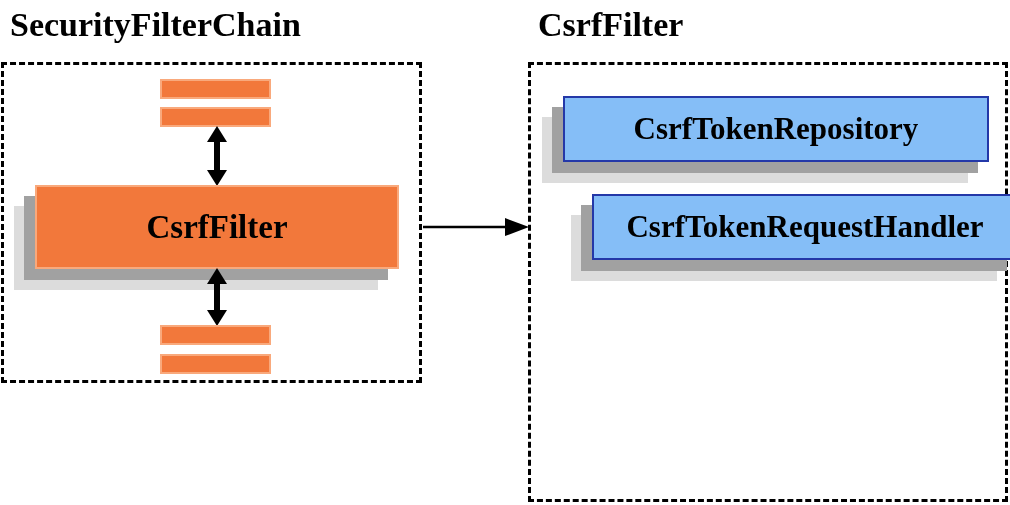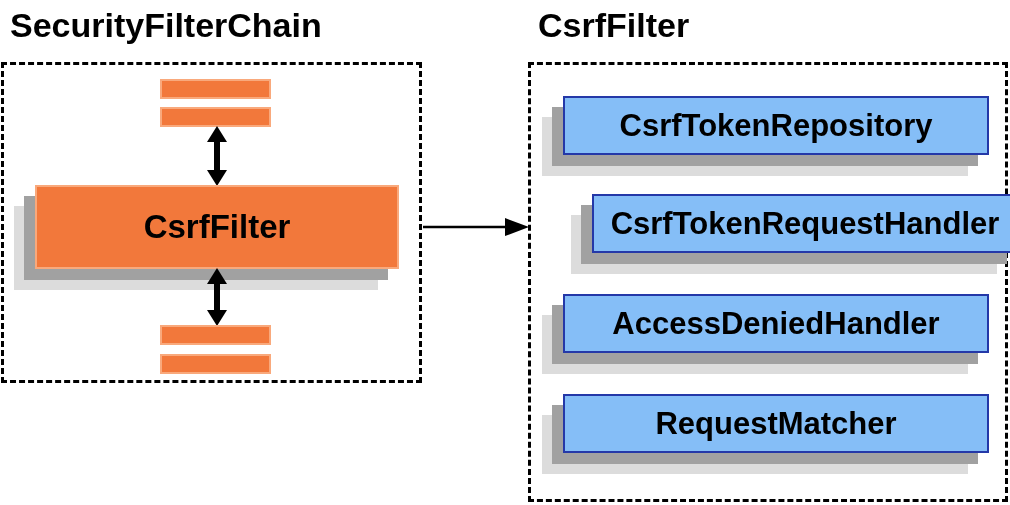--- a/index.html
+++ b/index.html
@@ -11,21 +11,21 @@
     --shadow-light:#DCDCDC;
     --ink:#000000;
     --bg:#FFFFFF;
   }
   *{margin:0;padding:0;box-sizing:border-box;}
   html,body{background:var(--bg);}
   .canvas{
     position:relative;
     width:1010px;height:505px;
     background:var(--bg);
-    font-family:Liberation Sans, sans-serif;
+    font-family:Liberation Serif, serif;
     overflow:hidden;
   }
   .panel-title{
     position:absolute;
     top:6px;
     font-size:34px;
     font-weight:bold;
     color:var(--ink);
     white-space:nowrap;
   }
@@ -64,21 +64,21 @@
 
   .updown-arrow{position:absolute;left:199px;width:28px;color:var(--ink);}
   .arrow-top{top:61px;height:60px;}
   .arrow-bottom{top:203px;height:58px;}
 
   .flow-arrow{position:absolute;left:421px;top:217px;width:110px;height:20px;color:var(--ink);}
 
   .component-box{
     position:absolute;
     left:32px;
-    width:426px;height:59px;
+    width:426px;height:66px;
     background:var(--blue);
     border:2px solid var(--blue-border);
     box-shadow:-11px 11px 0 var(--shadow-dark), -21px 21px 0 var(--shadow-light);
     display:flex;align-items:center;justify-content:center;
     font-size:31px;font-weight:bold;color:var(--ink);
     white-space:nowrap;
   }
   .comp-1{top:31px;}
   .comp-2{top:129px;margin-left:29px;}
   .comp-3{top:229px;}
@@ -126,22 +126,16 @@
   <div class="dashed-panel panel-right">
 
     <div class="component-box comp-1">
       <span>CsrfTokenRepository</span>
     </div>
 
     <div class="component-box comp-2">
       <span>CsrfTokenRequestHandler</span>
     </div>
 
-    <div class="component-box comp-3">
-      <span>AccessDeniedHandler</span>
-    </div>
 
-    <div class="component-box comp-4">
-      <span>RequestMatcher</span>
-    </div>
   </div>
 
 </div>
 
 </body></html>

